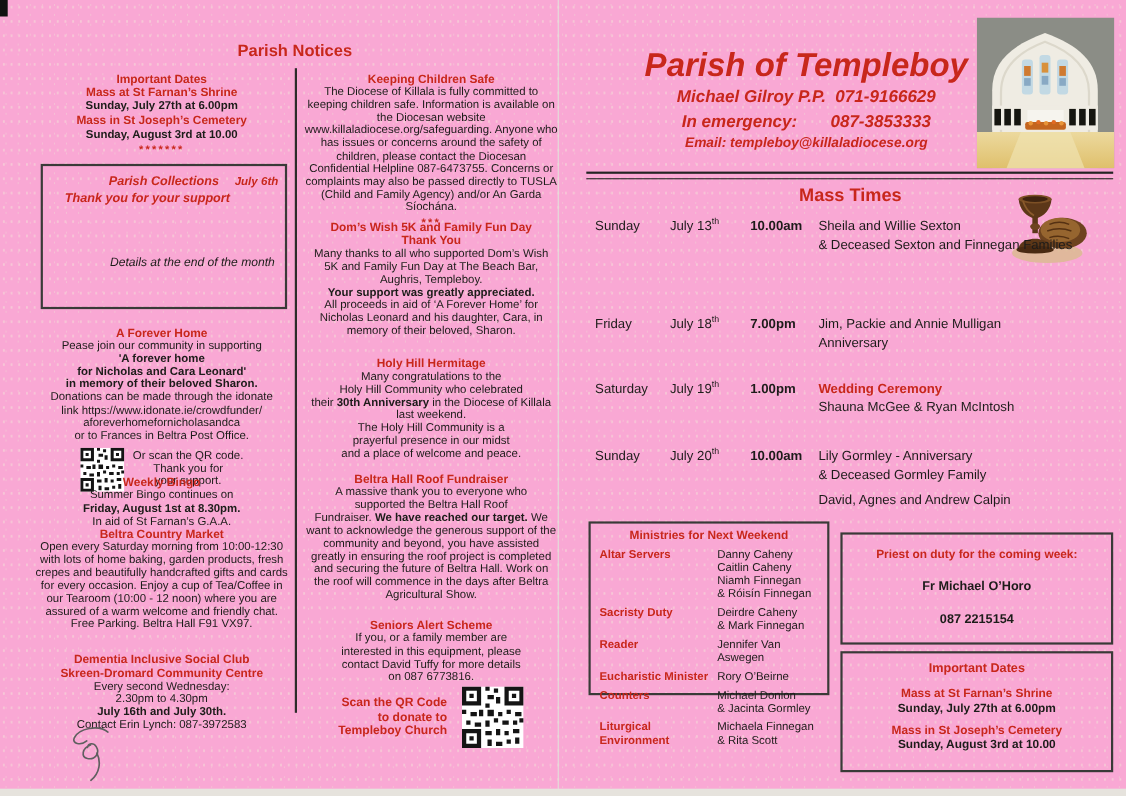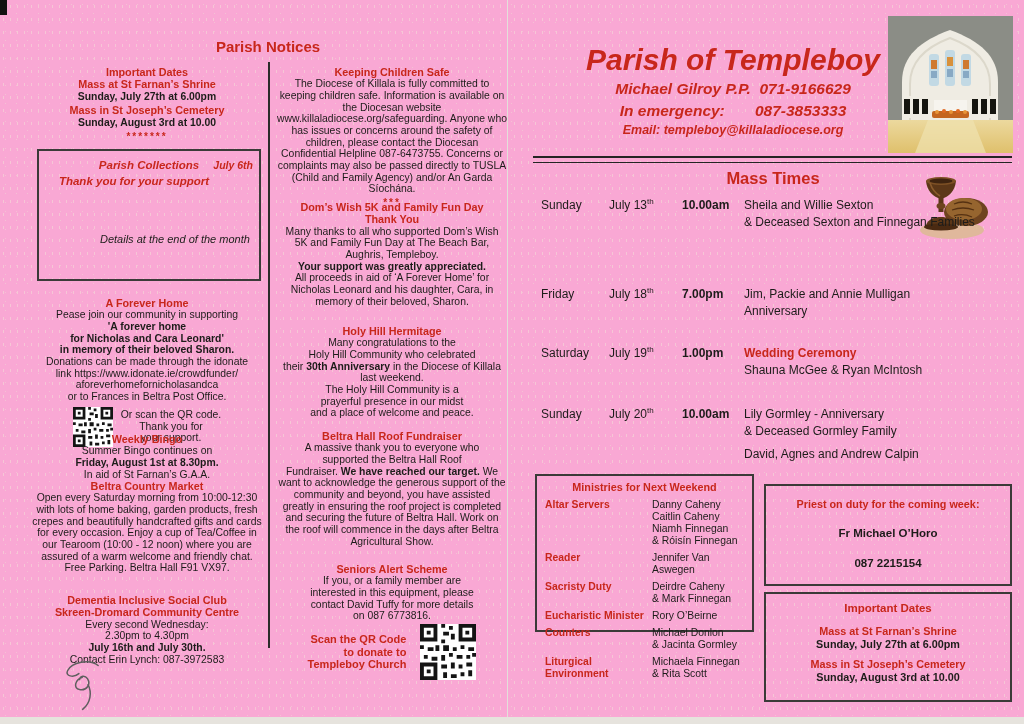--- a/index.html
+++ b/index.html
@@ -315,27 +315,27 @@
   <div class="min-box">
     <div class="min-title">Ministries for Next Weekend</div>
     <div class="min-row">
       <div class="lab">Altar Servers</div>
       <div class="pl">Danny Caheny
 Caitlin Caheny
 Niamh Finnegan
 &amp; Róisín Finnegan</div>
     </div>
     <div class="min-row">
-      <div class="lab">Reader</div>
-      <div class="pl">Jennifer Van Aswegen</div>
-    </div>
-    <div class="min-row">
       <div class="lab">Sacristy Duty</div>
       <div class="pl">Deirdre Caheny
 &amp; Mark Finnegan</div>
+    </div>
+    <div class="min-row">
+      <div class="lab">Reader</div>
+      <div class="pl">Jennifer Van Aswegen</div>
     </div>
     <div class="min-row">
       <div class="lab">Eucharistic Minister</div>
       <div class="pl">Rory O’Beirne</div>
     </div>
     <div class="min-row">
       <div class="lab">Counters</div>
       <div class="pl">Michael Donlon
 &amp; Jacinta Gormley</div>
     </div>

